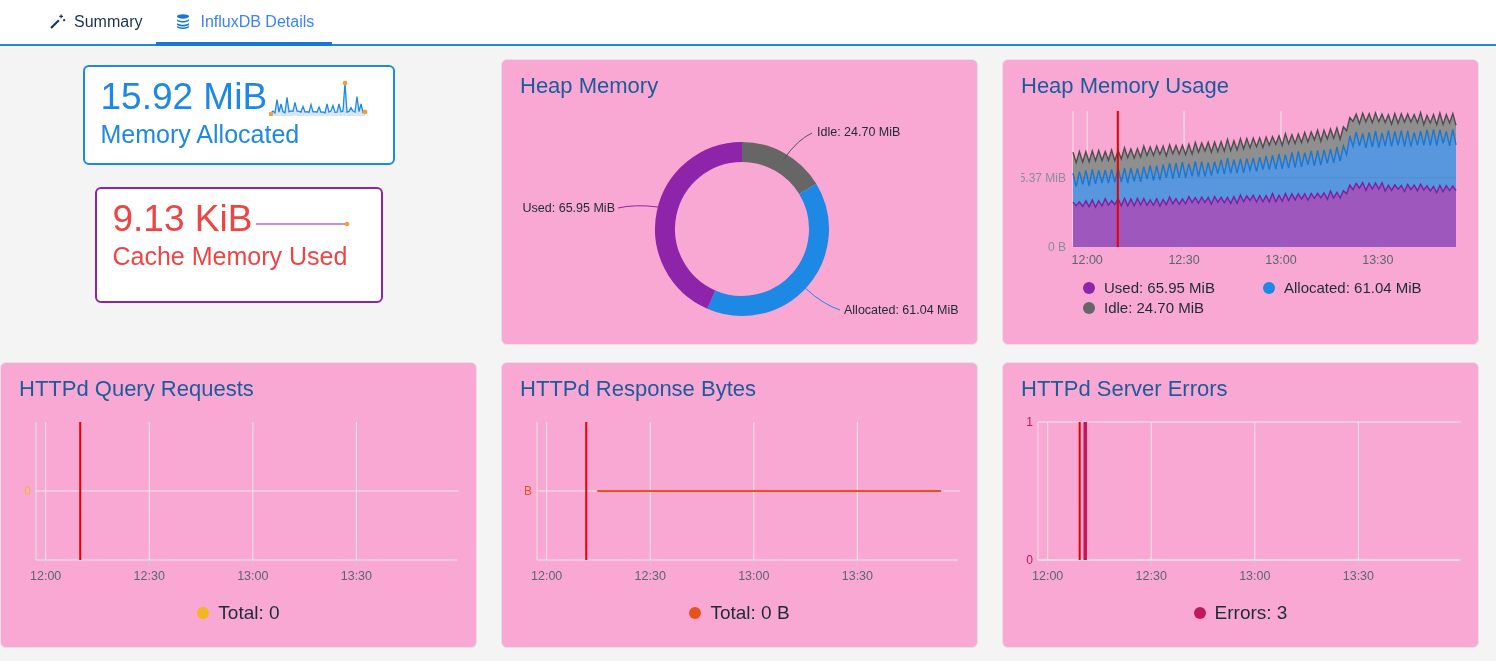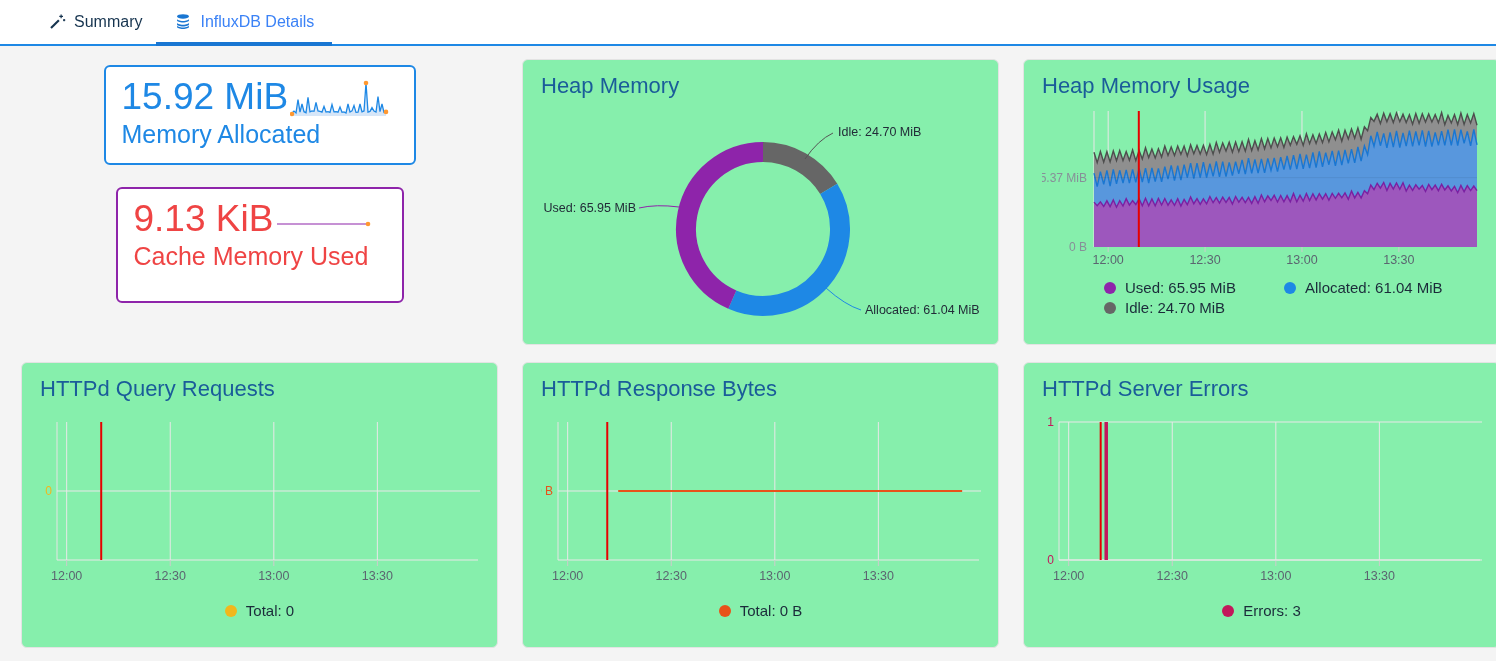--- a/index.html
+++ b/index.html
@@ -17,47 +17,47 @@
     display:flex; align-items:center; gap:8px; padding:0 16px;
     font-size:16px; color:#16344f; cursor:pointer; position:relative;
   }
   .tab .tab-icon { width:18px; height:18px; }
   .tab.active { color:#3b82f6;justify-content:flex-end; }
   .tab.active::after {
     content:""; position:absolute; left:-2px; right:-2px; bottom:-2px;
     height:4px; background:#1976d2;
   }
   
-  .content { padding:13px 21px; }
+  .content { padding:13px 0; }
   .grid {
     display:grid; grid-template-columns:repeat(3, 477px);
     grid-auto-rows:286px; gap:17px 24px; justify-content:start;
   }
   .panel {
-    background:#86efac; border:1px solid #e3e3e3; border-radius:6px;
+    background:#f9a8d4; border:1px solid #e3e3e3; border-radius:6px;
     padding:13px 18px; overflow:hidden;
   }
   .panel-title { font-size:22px; color:#1a5c99; line-height:1.2; }
   
   .stats-col { display:flex; flex-direction:column; align-items:center; padding-top:6px; gap:22px; }
   .stat-card {
     background:#fff; border:2px solid; border-radius:6px;
     width:312px; height:100px; padding:10px 18px 10px 16px;
   }
   .stat-card.blue   { border-color:#1e88e5; color:#1e88e5; }
   .stat-card.purple { border-color:#8e24aa; color:#ef4444; width:288px; height:116px; }
   .value-row { display:flex; align-items:flex-end; gap:2px; }
   .stat-value { font-size:37px; line-height:1.1; white-space:nowrap; }
   .stat-label { font-size:25px; margin-top:2px; }
   .spark { flex:0 0 auto; }
   
   .chart-svg { display:block; margin-top:8px; }
   .legend-center {
     display:flex; justify-content:center; align-items:center; gap:9px;
-    margin-top:14px; font-size:15px; color:#1b2b3a;
+    margin-top:14px; font-size:19px; color:#1b2b3a;
   }
   .legend-grid {
     display:grid; grid-template-columns:180px auto; row-gap:3px;
     margin:10px 0 0 62px; font-size:15px; color:#1b2b3a;
   }
   .legend-item { display:flex; align-items:center; gap:9px; }
   .dot { width:12px; height:12px; border-radius:50%; flex:0 0 auto; }
   .donut-label { font-size:12.5px; fill:#222c38; }
   .axis-x { font-size:12.5px; fill:#5b6570; }
   .axis-y { font-size:12px; }

